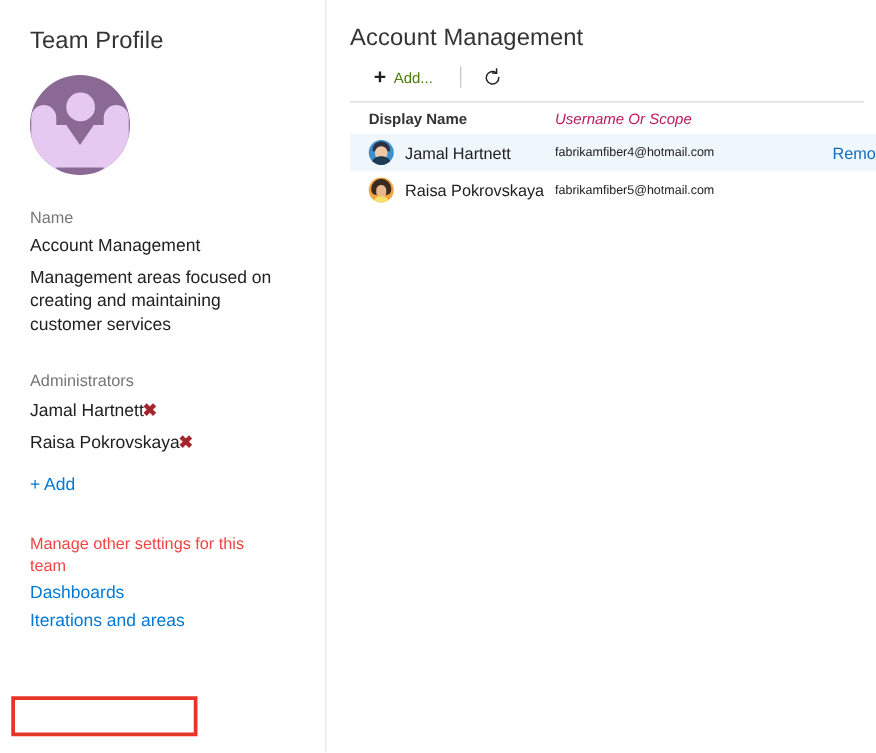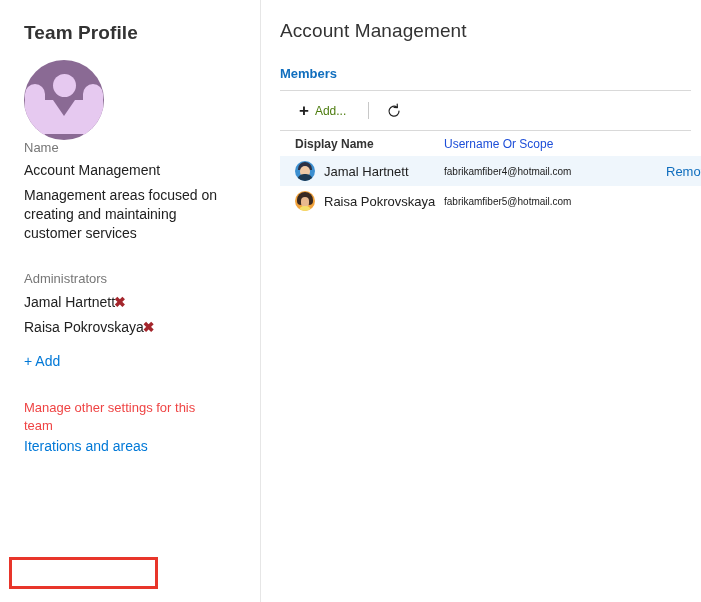--- a/index.html
+++ b/index.html
@@ -17,21 +17,21 @@
   .left-panel {
     width: 261px;
     height: 602px;
     padding: 0;
     position: relative;
     border-right: 1px solid #e6e6e6;
     flex: 0 0 261px;
   }
   .panel-title {
     font-size: 19px;
-    font-weight: 700;
+    font-weight: 400;
     color: #333333;
     margin: 22px 0 0 24px;
     letter-spacing: .1px;
   }
 
   
   .team-avatar {
     margin: 16px 0 0 24px;
     width: 80px; height: 80px;
     border-radius: 50%;
@@ -73,21 +73,21 @@
     font-size: 13px;
     color: #767676;
     margin: 0 0 0 24px;
   }
   .field-value {
     font-size: 14px;
     color: #212121;
     margin: 6px 24px 0 24px;
     line-height: 19px;
   }
-  .sec-name   { }
+  .sec-name   { margin-top: 26px; }
   .sec-desc   { margin-top: 26px; }
   .sec-admin  { margin-top: 28px; }
 
   .admin-row {
     font-size: 14px;
     color: #212121;
     margin: 7px 0 0 24px;
     display: flex;
     align-items: center;
     height: 18px;
@@ -201,21 +201,21 @@
     height: 25px;
     align-items: center;
     padding-left: 15px;
   }
   .th {
     font-size: 12px;
     color: #666666;
     font-weight: bold;
   }
   .th.display-name { width: 149px; font-weight: bold; color:#333; }
-  .th.username { width: 200px; font-weight: normal; color:#1d4ed8; }
+  .th.username { width: 200px; font-weight: normal; color:#be185d;font-style:italic; }
   .trow {
     display: flex;
     align-items: center;
     height: 30px;
     padding-left: 15px;
   }
   .trow.selected { background: #eff6fc; width: 671px; }
   .cell-name {
     width: 149px;
     display: flex;
@@ -305,32 +305,30 @@
     </div>
     <div class="admin-row">
       <span class="admin-name">Raisa Pokrovskaya</span>
       <span class="admin-x">✖</span>
     </div>
 
     <div class="link add-admin">+ Add</div>
 
     <div class="manage-head">Manage other settings for this team</div>
 
+    <a class="link settings-link">Dashboards</a>
     <a class="link settings-link">Iterations and areas</a>
 
     <div class="highlight-box"></div>
   </div>
 
   <div class="right-panel">
 
     <div class="rp-title">Account Management</div>
 
-    <div class="tabs">
-      <span class="tab-active">Members</span>
-    </div>
 
     <div class="toolbar">
       <div class="tb-btn">
         <span class="plus-icon">+</span>
         <span class="tb-label">Add...</span>
       </div>
       <div class="tb-sep"></div>
       <div class="refresh-btn">
         <svg width="16" height="16" viewBox="0 0 16 16">
           <path d="M13 8 A5 5 0 1 1 11 4.2" fill="none" stroke="#212121" stroke-width="1.2" stroke-linecap="round"></path>

